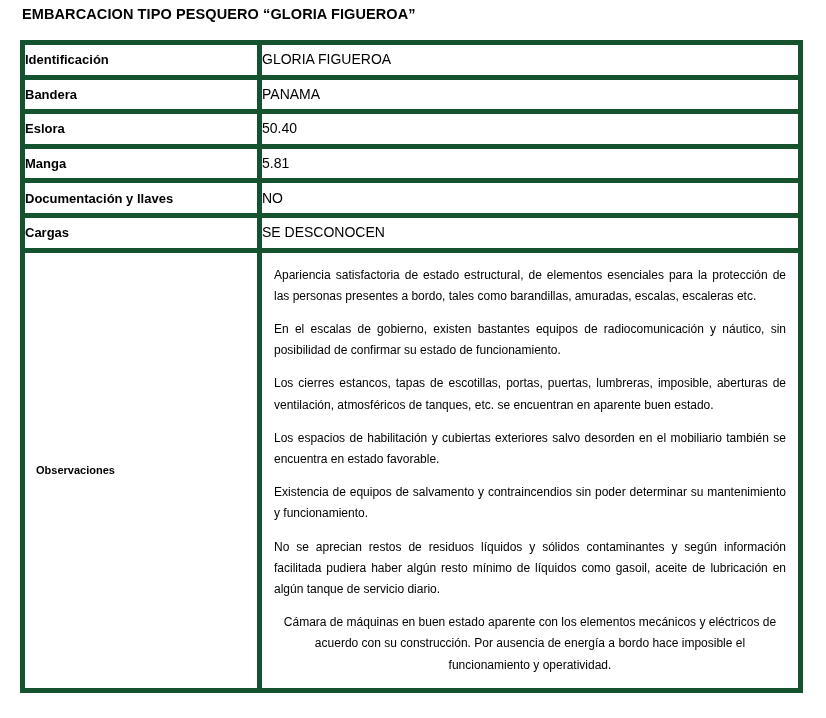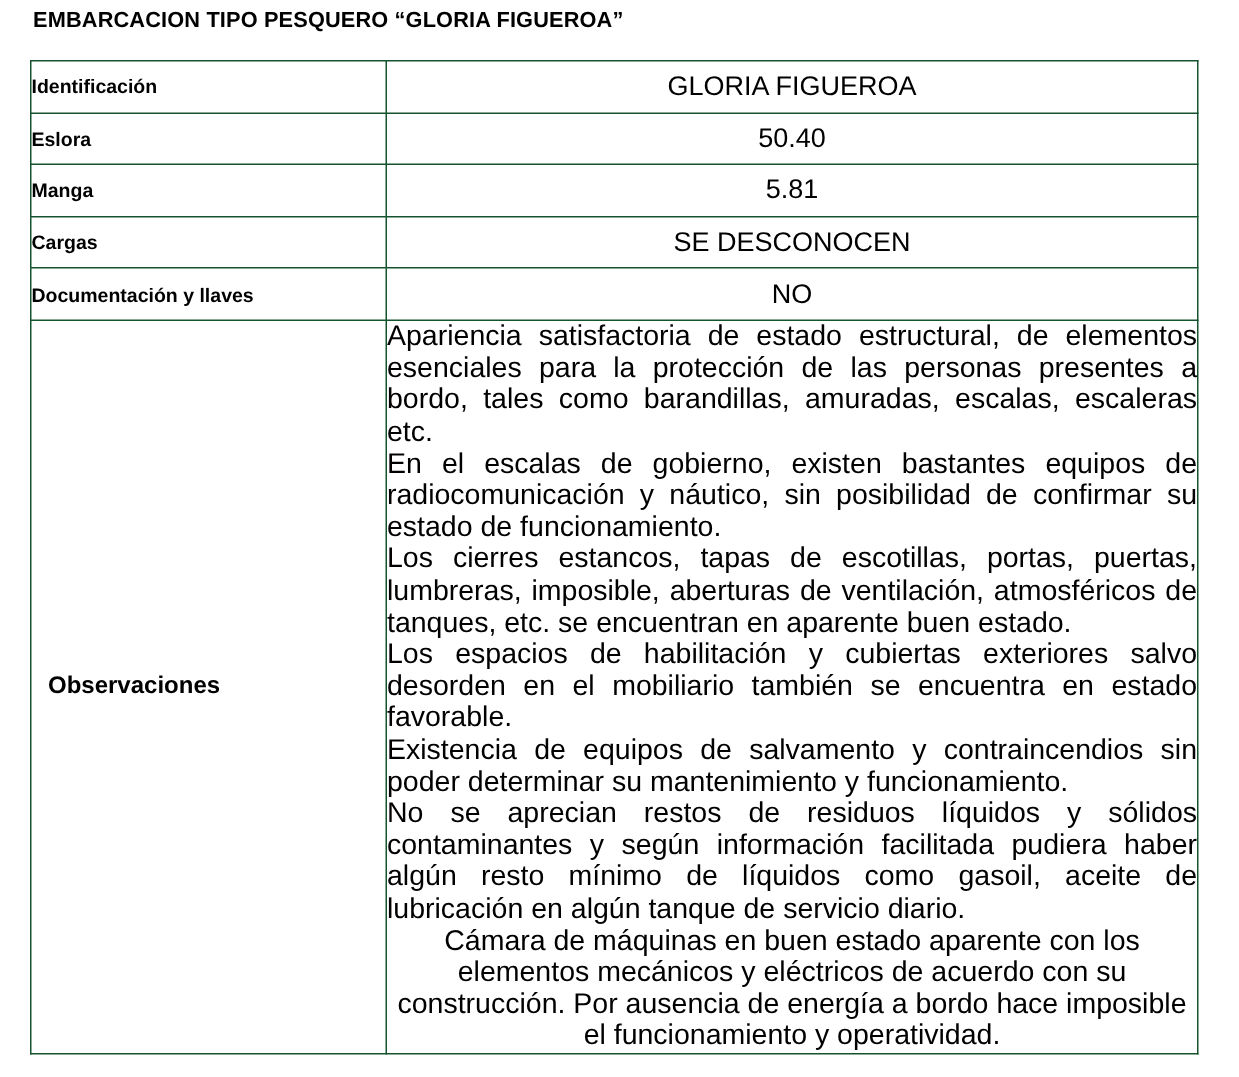--- a/index.html
+++ b/index.html
@@ -39,21 +39,21 @@
   .spec-table {
     position: absolute;
     left: 20px;
     top: 40px;
     width: 778px;
     border-collapse: collapse;
     table-layout: fixed;
   }
 
   .spec-table td {
-    border: 1px solid #14532d;
+    border: 5px solid #14532d;
     padding: 0;
     vertical-align: middle;
   }
 
   .col-label {
     width: 237px;
   }
   .col-value {
     width: 541px;
   }
@@ -64,46 +64,45 @@
 
   .cell-label {
     font-size: 13px;
     font-weight: bold;
     padding-left: 11px;
     line-height: 17px;
     color: #000000;
   }
 
   .cell-value {
-    font-size: 18px;
+    font-size: 14px;
     font-weight: normal;
-    text-align: center;
     line-height: 17px;
     color: #000000;
   }
 
   .obs-label-cell {
     vertical-align: middle;
   }
 
   .obs-label {
-    font-size: 16px;
+    font-size: 11px;
     font-weight: bold;
     padding-left: 11px;
     line-height: 17px;
   }
 
   .obs-value-cell {
     vertical-align: top;
     padding: 4px 8px 6px 8px;
   }
 
   .obs-par {
-    margin: 0;
-    font-size: 19px;
+    margin: 12px;
+    font-size: 12px;
     line-height: 21.2px;
     text-align: justify;
     text-justify: inter-word;
     color: #000000;
     hyphens: none;
   }
   .obs-par:last-child {
     text-align: center;
   }
 </style>
@@ -120,40 +119,44 @@
       <col class="col-value">
     </colgroup>
     <tbody>
 
       <tr class="spec-row">
         <td class="cell-label">Identificación</td>
         <td class="cell-value">GLORIA FIGUEROA</td>
       </tr>
 
 
+      <tr class="spec-row">
+        <td class="cell-label">Bandera</td>
+        <td class="cell-value">PANAMA</td>
+      </tr>
 
 
       <tr class="spec-row">
         <td class="cell-label">Eslora</td>
         <td class="cell-value">50.40</td>
       </tr>
 
       <tr class="spec-row">
         <td class="cell-label">Manga</td>
         <td class="cell-value">5.81</td>
       </tr>
 
       <tr class="spec-row">
-        <td class="cell-label">Cargas</td>
-        <td class="cell-value">SE DESCONOCEN</td>
+        <td class="cell-label">Documentación y llaves</td>
+        <td class="cell-value">NO</td>
       </tr>
 
       <tr class="spec-row">
-        <td class="cell-label">Documentación y llaves</td>
-        <td class="cell-value">NO</td>
+        <td class="cell-label">Cargas</td>
+        <td class="cell-value">SE DESCONOCEN</td>
       </tr>
 
       <tr>
         <td class="obs-label-cell">
           <div class="obs-label">Observaciones</div>
         </td>
         <td class="obs-value-cell">
           <p class="obs-par">Apariencia satisfactoria de estado estructural, de elementos esenciales para la protección de las personas presentes a bordo, tales como barandillas, amuradas, escalas, escaleras etc.</p>
           <p class="obs-par">En el escalas de gobierno, existen bastantes equipos de radiocomunicación y náutico, sin posibilidad de confirmar su estado de funcionamiento.</p>
           <p class="obs-par">Los cierres estancos, tapas de escotillas, portas, puertas, lumbreras, imposible, aberturas de ventilación, atmosféricos de tanques, etc. se encuentran en aparente buen estado.</p>

